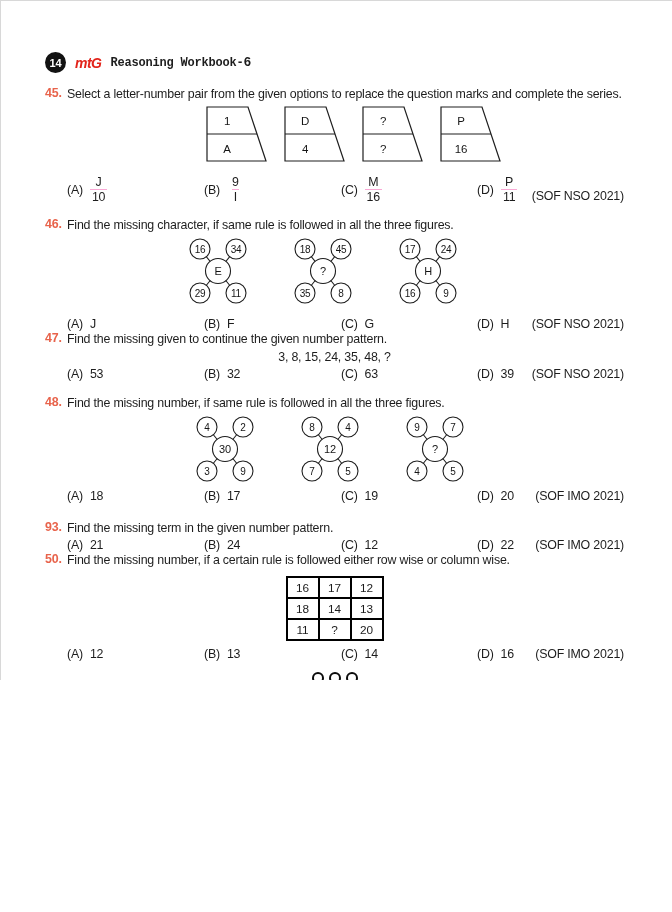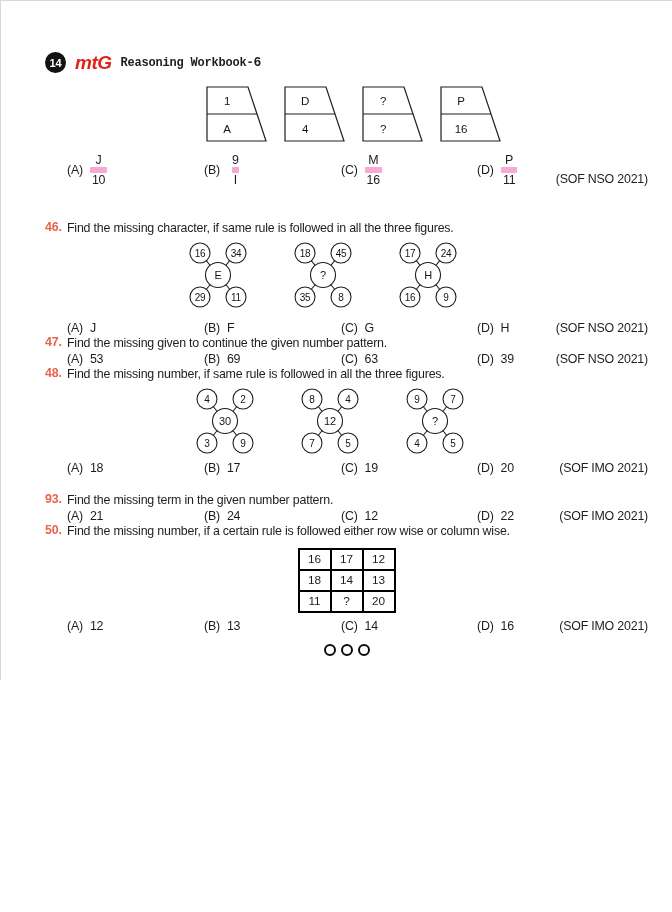--- a/index.html
+++ b/index.html
@@ -1,52 +1,52 @@
 <!DOCTYPE html>
 <html><head>
 <meta charset="utf-8">
 <style>
   html,body{margin:0;padding:0;background:#ffffff;}
   .page{
     position:relative;width:672px;height:680px;box-sizing:border-box;
     background:#fff;border-left:1px solid #d8d8d8;border-top:1px solid #d8d8d8;
-    padding:51px 24px 0 44px;
+    padding:51px 48px 0 44px;
     font-family:"Liberation Sans",sans-serif;color:#1d1d1d;
     font-size:12.4px;letter-spacing:-0.2px;overflow:hidden;
   }
   
   .header{display:flex;align-items:center;gap:9px;height:21px;}
   .badge{width:21px;height:21px;border-radius:50%;background:#121212;color:#fff;
          font-weight:bold;font-size:11px;display:flex;align-items:center;justify-content:center;letter-spacing:0;}
-  .logo{color:#e2231a;font-weight:bold;font-style:italic;font-size:19px;letter-spacing:-0.5px;}
+  .logo{color:#e2231a;font-weight:bold;font-style:italic;font-size:14px;letter-spacing:-0.5px;}
   .title{font-weight:bold;font-size:12px;font-family:Liberation Mono, monospace;}
   .title .num6{font-size:13px;}
   
   .qrow{display:flex;}
   .qnum{flex:0 0 22px;font-weight:bold;color:#e8634b;}
   .qtext{flex:1;line-height:16.5px;}
-  .q45{margin-top:13px;} .q46{margin-top:32px;} .q47{}
-  .q48{} .q49{margin-top:17px;} .q50{}
+  .q45{margin-top:13px;} .q46{margin-top:9px;} .q47{}
+  .q48{margin-top:14px;} .q49{margin-top:17px;} .q50{}
   
   .trap-row{display:flex;gap:16px;margin:3px 0 0 161px;}
   .xfig-row{display:flex;gap:47px;margin:5px 0 0 144px;}
   .xfig-row.alt{margin-left:151px;}
   svg text{font-family:"Liberation Sans",sans-serif;fill:#151515;}
   
   .opts{display:flex;align-items:center;padding-left:22px;}
   .opt{display:flex;align-items:center;gap:7px;}
   .o1{width:137px;} .o2{width:137px;} .o3{width:136px;}
   .o4{flex:1;display:flex;justify-content:space-between;align-items:center;}
   .o4 .pair{display:flex;align-items:center;gap:7px;}
   .src{font-weight:normal;letter-spacing:-0.2px;white-space:nowrap;}
   .opts.frac-row{margin-top:9px;min-height:36px;}
   .opts.frac-row .src{align-self:flex-end;margin-bottom:1px;}
   .opts.m13{margin-top:13px;} .opts.m7{margin-top:7px;} .opts.m6{margin-top:6px;} .opts.m0{margin-top:1px;}
   .frac{display:inline-flex;flex-direction:column;align-items:center;min-width:17px;line-height:14px;}
-  .frac .den{border-top:6px solid #f9a8d4;padding:0 2px;}
+  .frac .den{border-top:1px solid #f9a8d4;padding:0 2px;}
   .frac .num{padding:0 2px;}
   
   .pattern{text-align:center;line-height:17px;margin-top:1px;}
   
   .g50{border-collapse:collapse;margin:8px auto 0;}
   .g50 td{border:2px solid #000;width:30px;height:19px;text-align:center;
           font-size:11.8px;padding:0;letter-spacing:0;}
   
   .endrow{display:flex;justify-content:center;gap:5px;margin-top:11px;}
   .endc{width:8px;height:8px;border:2.4px solid #0c0c0c;border-radius:50%;}
@@ -56,20 +56,24 @@
 
 <div class="page">
 
   <div class="header">
     <div class="badge">14</div>
     <span class="logo">mtG</span>
     <span class="title"><span>Reasoning Workbook-</span><span class="num6">6</span></span>
   </div>
 
   <div class="q45">
+    <div class="qrow">
+      <span class="qnum">45.</span>
+      <span class="qtext">Select a letter-number pair from the given options to replace the question marks and complete the series.</span>
+    </div>
     <div class="trap-row">
       <svg width="62" height="57" viewBox="0 0 62 57">
         <polygon points="1,1 42,1 60,55 1,55" fill="#fff" stroke="#1e1e1e" stroke-width="1.2"></polygon>
         <line x1="1" y1="28" x2="51" y2="28" stroke="#1e1e1e" stroke-width="1.2"></line>
         <text x="21" y="19" text-anchor="middle" font-size="11.5">1</text>
         <text x="21" y="47" text-anchor="middle" font-size="11.5">A</text>
       </svg>
       <svg width="62" height="57" viewBox="0 0 62 57">
         <polygon points="1,1 42,1 60,55 1,55" fill="#fff" stroke="#1e1e1e" stroke-width="1.2"></polygon>
         <line x1="1" y1="28" x2="51" y2="28" stroke="#1e1e1e" stroke-width="1.2"></line>
@@ -206,28 +210,29 @@
         <span class="src">(SOF NSO 2021)</span>
       </div>
     </div>
   </div>
 
   <div class="q47">
     <div class="qrow">
       <span class="qnum">47.</span>
       <span class="qtext">Find the missing given to continue the given number pattern.</span>
     </div>
+    <div class="pattern">3, 8, 15, 24, 35, 48, ?</div>
     <div class="opts m0">
       <div class="opt o1">
           <span>(A)</span>
           <span>53</span>
         </div>
       <div class="opt o2">
           <span>(B)</span>
-          <span>69</span>
+          <span>32</span>
         </div>
       <div class="opt o3">
           <span>(C)</span>
           <span>63</span>
         </div>
       <div class="o4">
         <span class="pair">
             <span>(D)</span>
             <span>39</span>
           </span>

